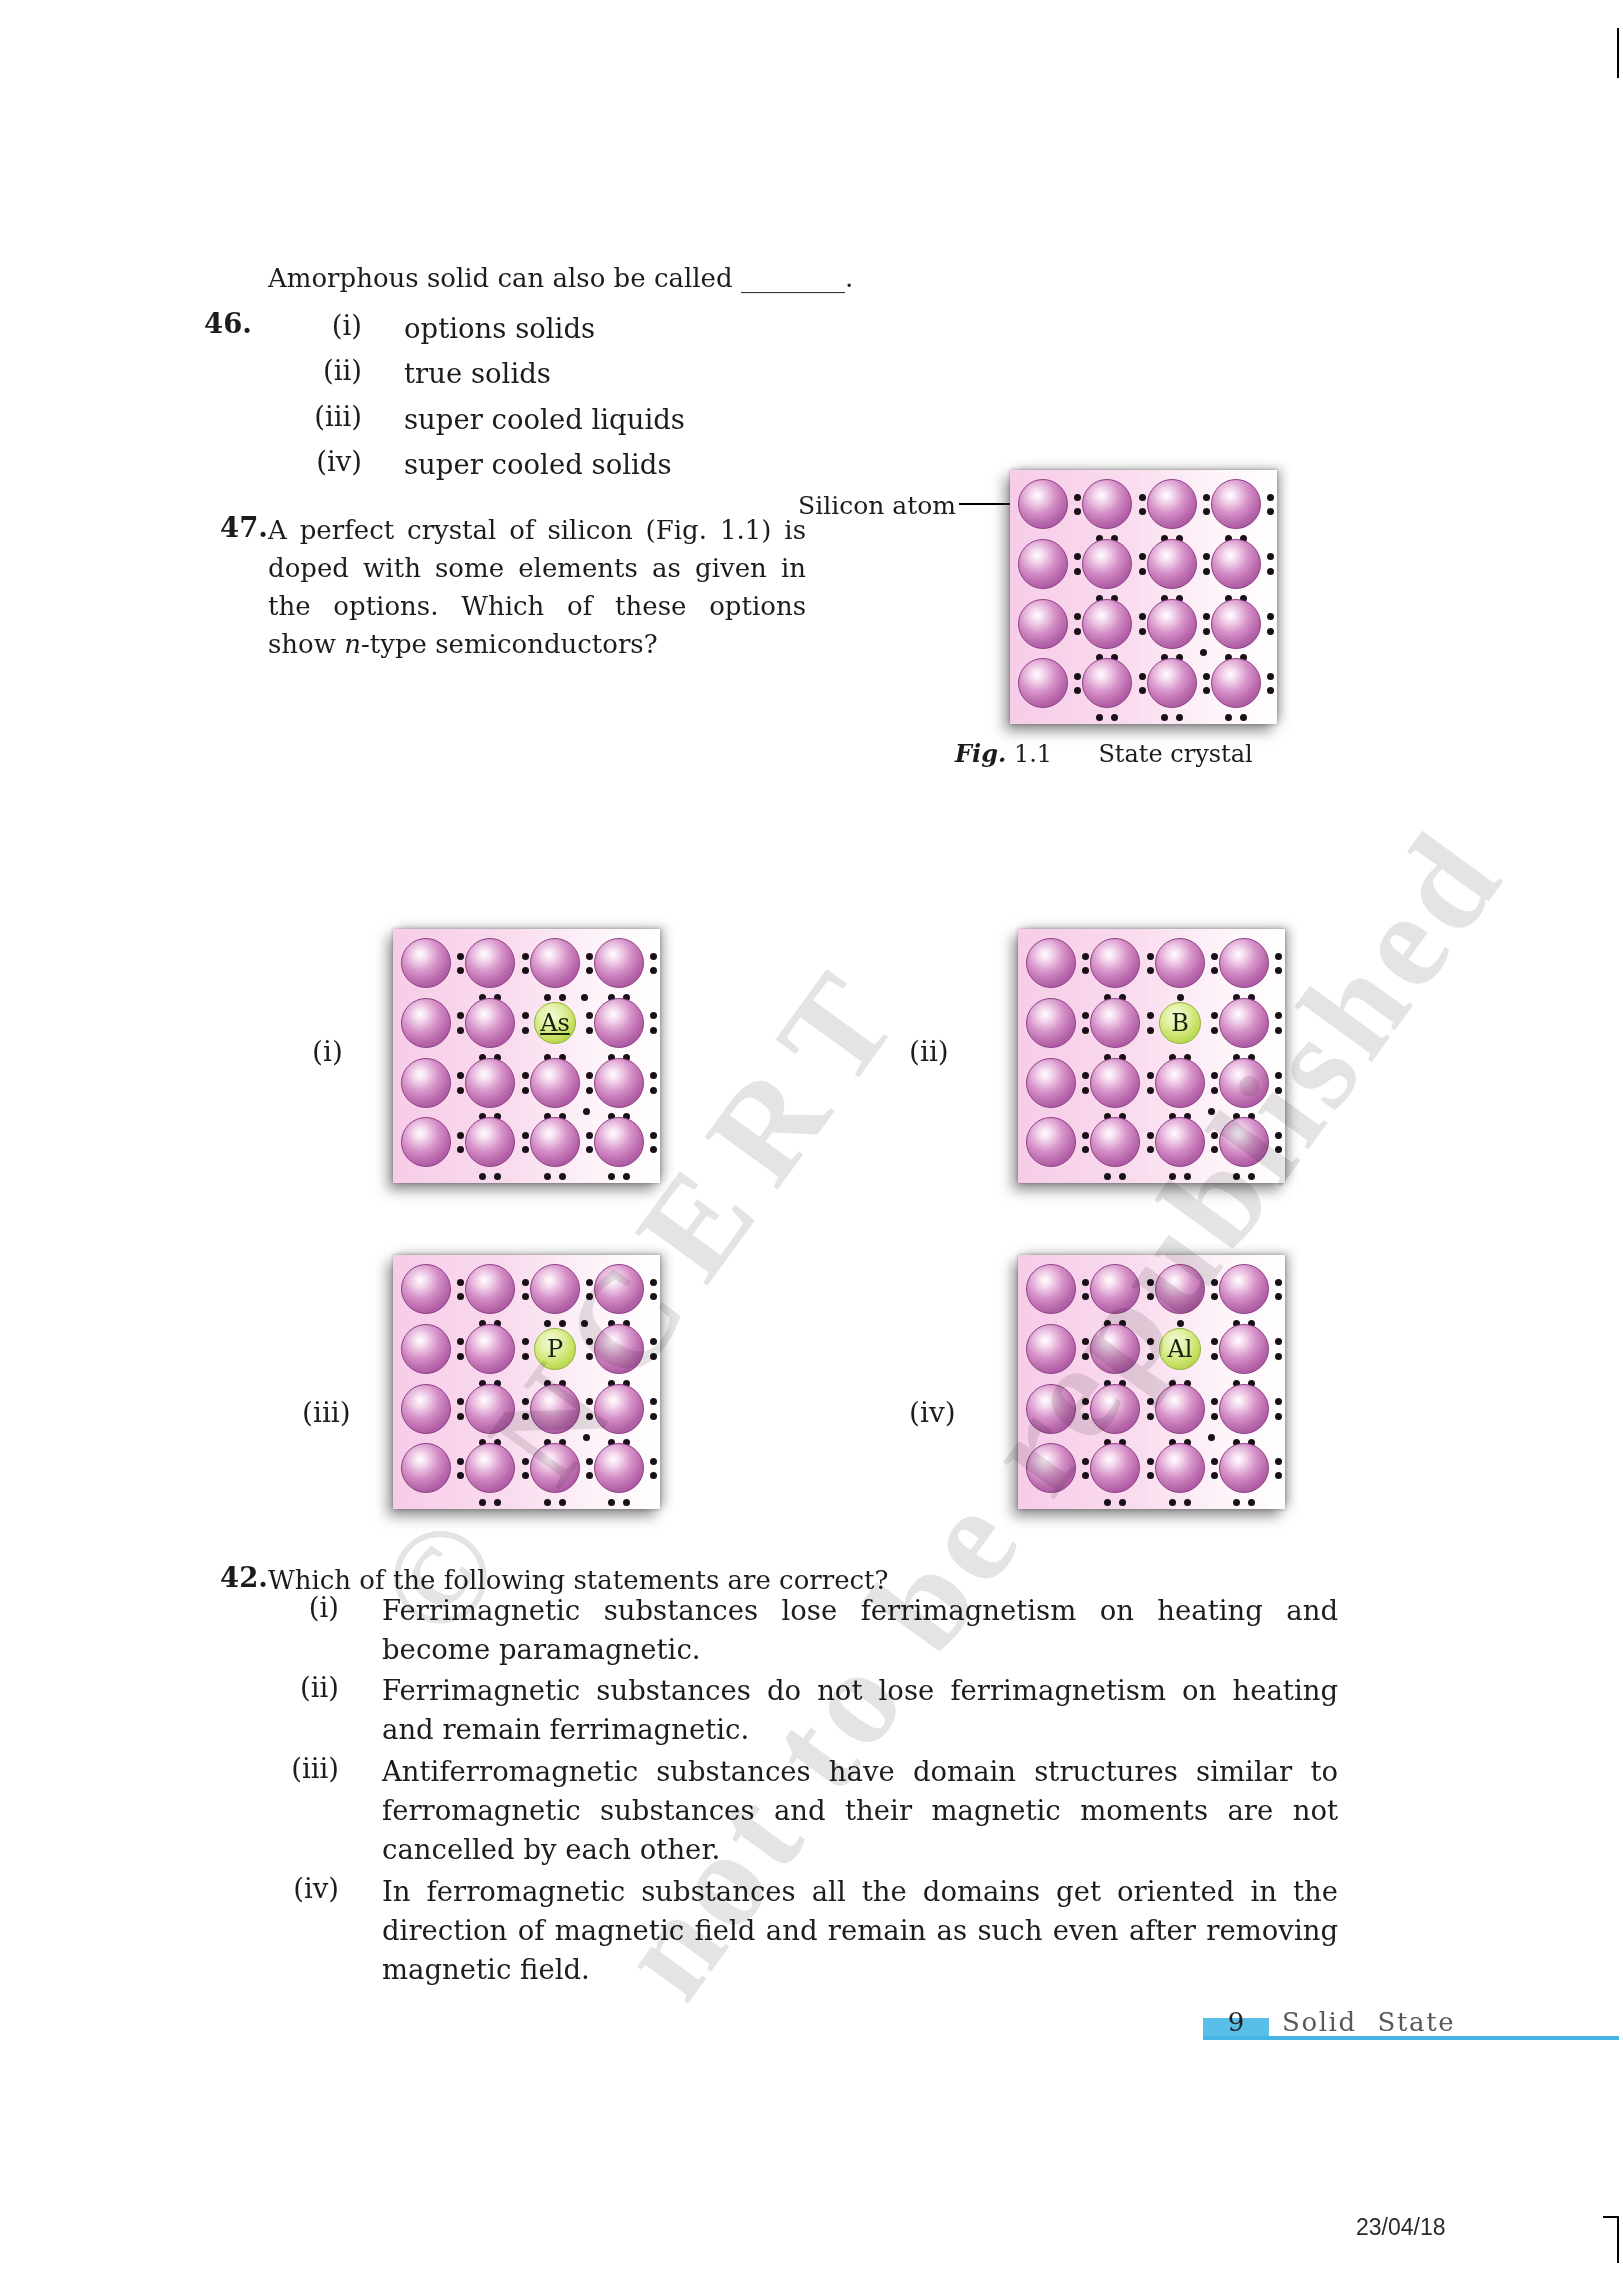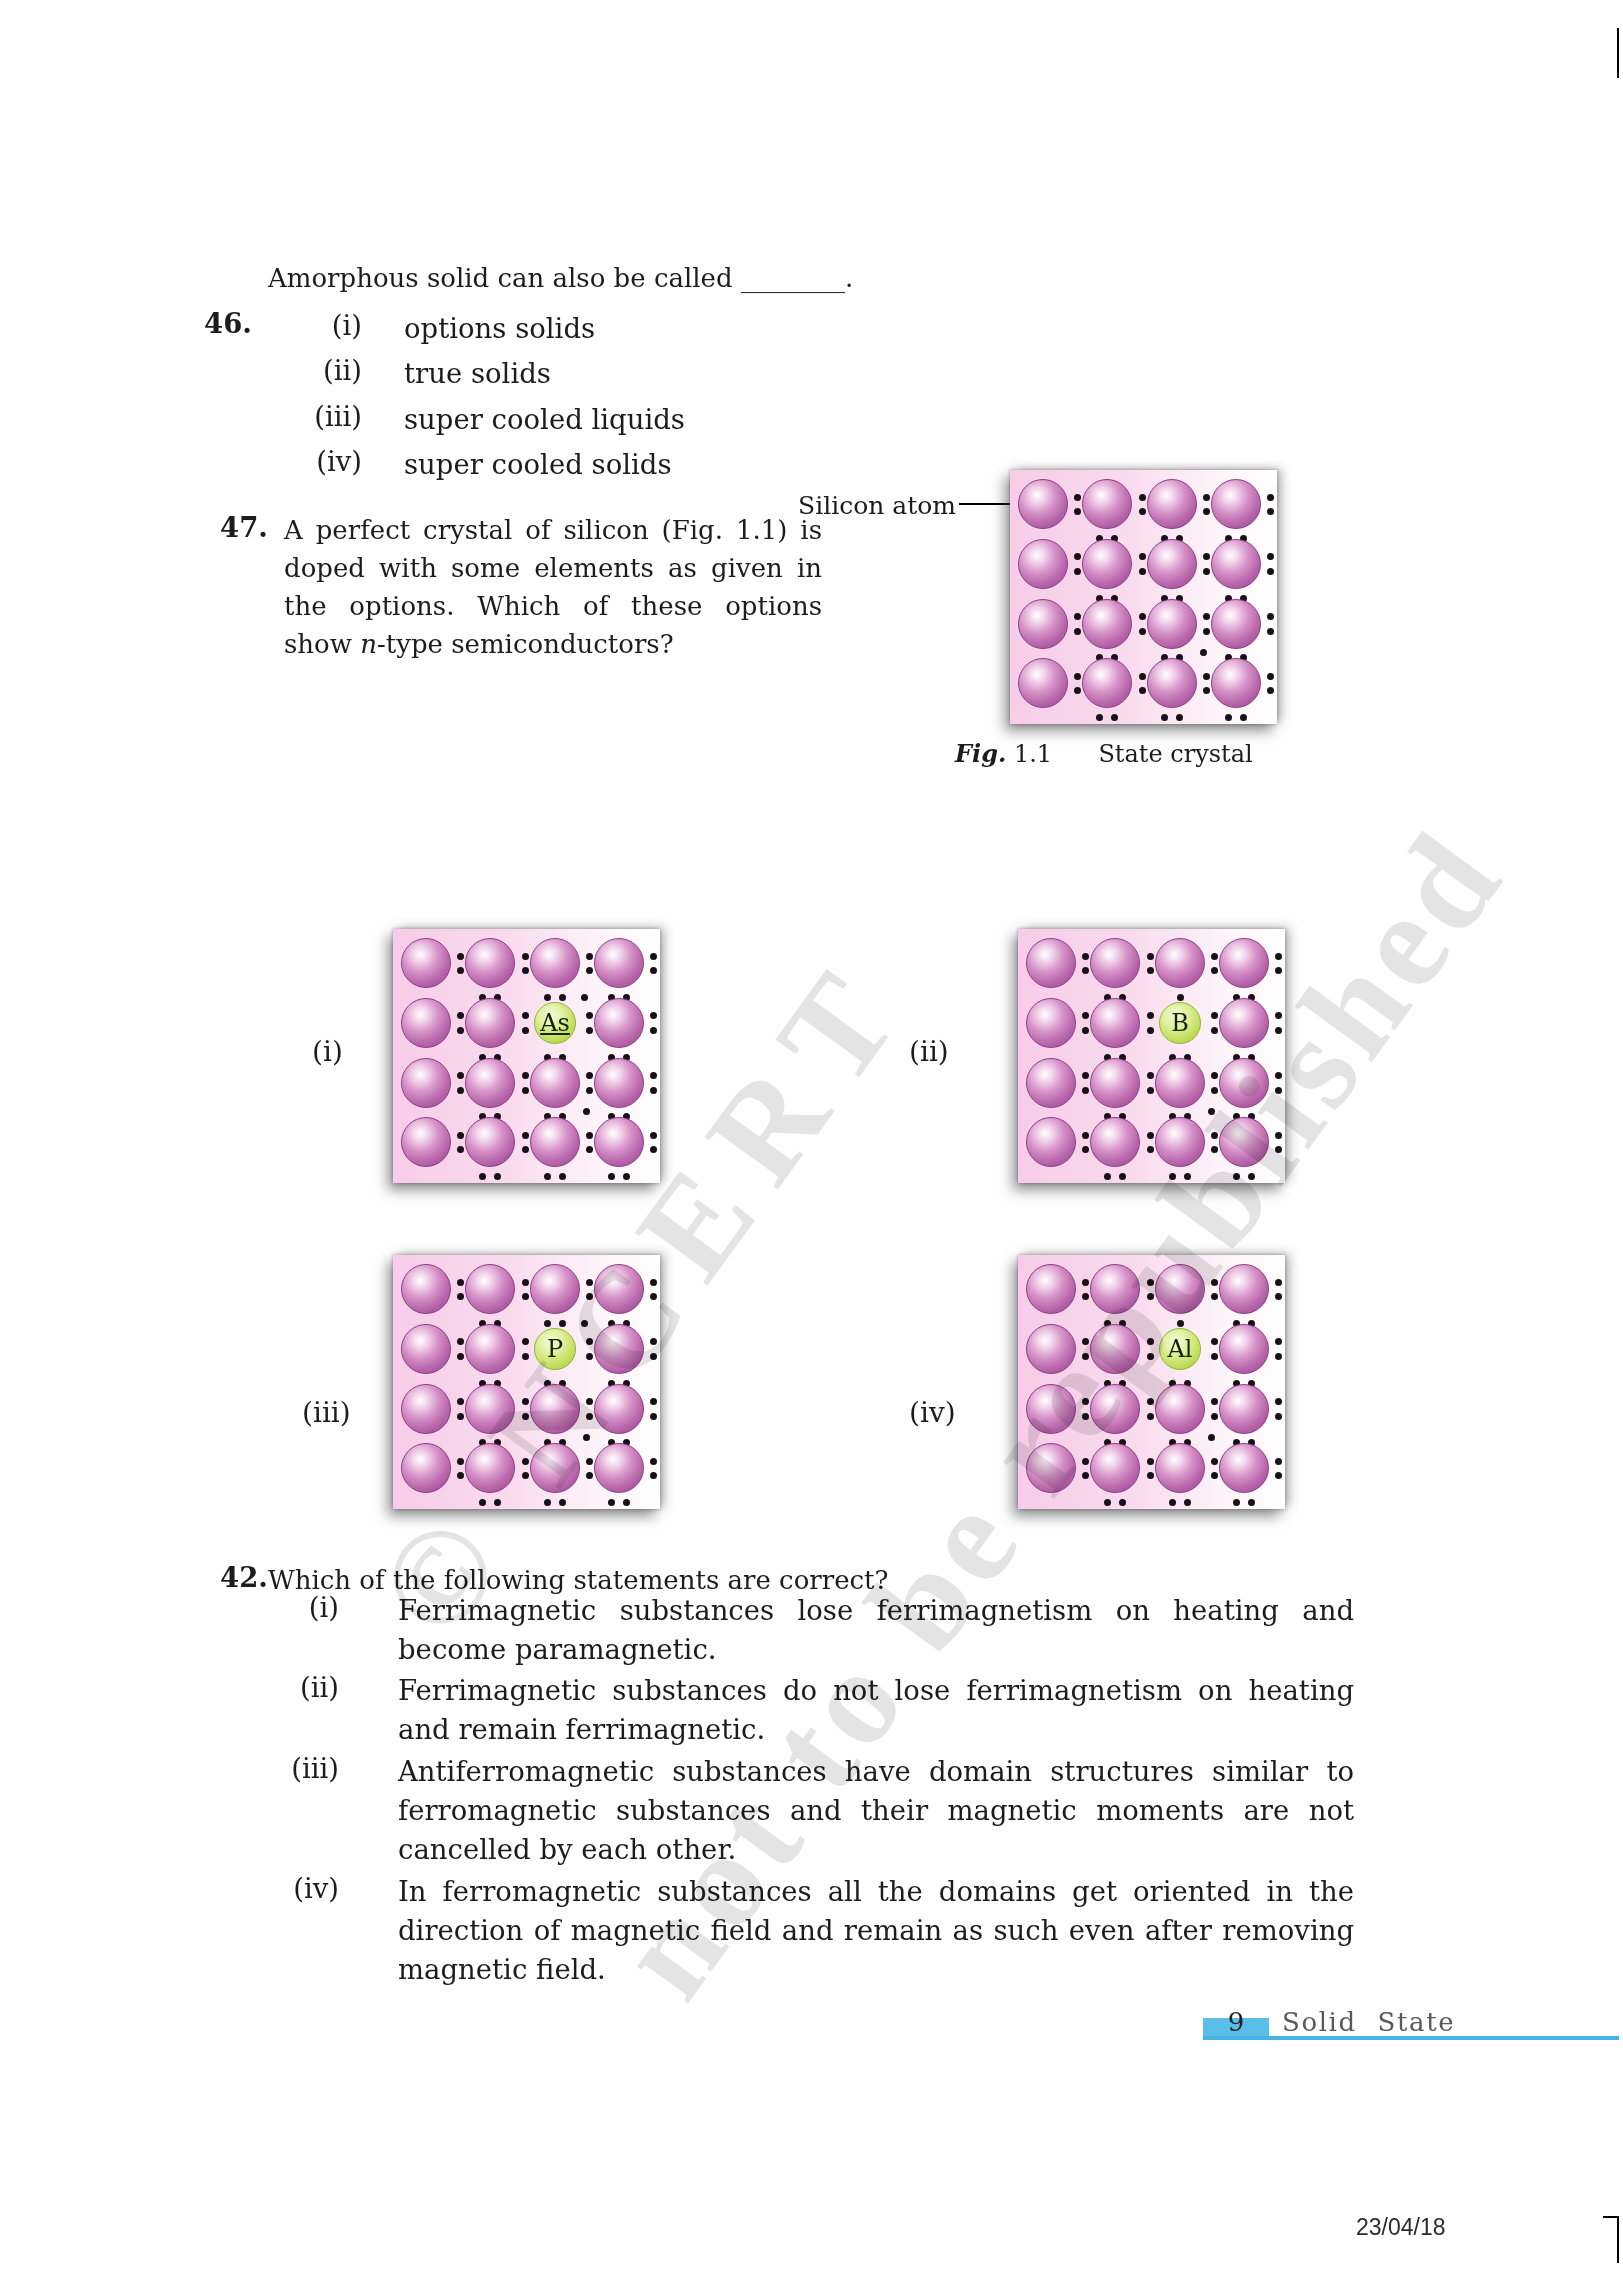--- a/index.html
+++ b/index.html
@@ -8,21 +8,21 @@
     background:#ffffff; overflow:hidden;
     font-family:"DejaVu Serif","Liberation Serif",serif;
     color:#1c1c1c;
   }
   .abs { position:absolute; }
   
   .qnum  { font-weight:bold; font-size:27.5px; }
   .qtext { font-size:26px; line-height:38px; }
   .opt-num { font-size:27.5px; text-align:right; display:inline-block; }
   .opt-text{ font-size:27.5px; line-height:39px; }
-  .just { text-align:justify;margin-left:16px; }
+  .just { text-align:justify; }
   .italic { font-style:italic; }
   
   .crystal {
     position:absolute; width:267px; height:254px;
     background:linear-gradient(to right,#f7cce8 0%,#f9dcee 45%,#fdf3f9 75%,#ffffff 100%);
     box-shadow:-5.5px 7px 12.6px rgba(55,55,55,.55), 5.5px -2.4px 9.4px rgba(55,55,55,.30), 0 0 3.1px rgba(60,60,60,.4);
   }
   .atom {
     position:absolute; width:50px; height:50px; border-radius:50%;
     background:radial-gradient(circle at 38% 32%, #ffffff 0%, #f3d6ec 16%, #d793c9 40%, #bc6cae 62%, #a855a0 80%, #8e3e85 100%);

